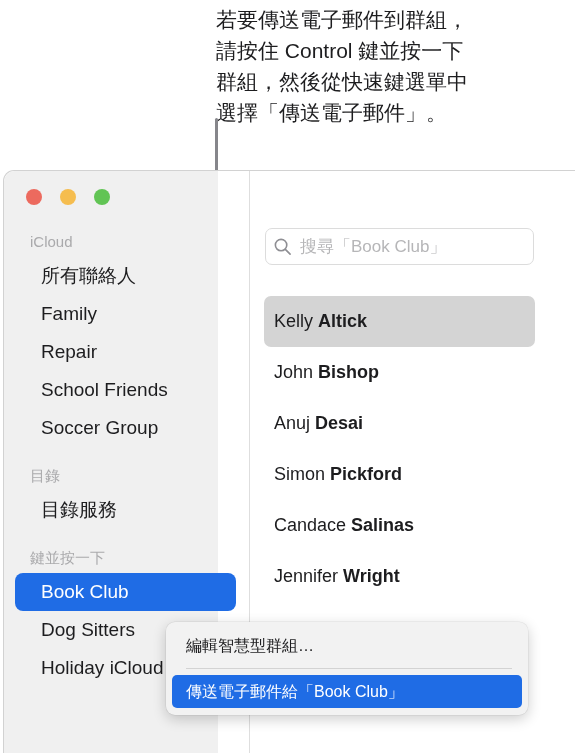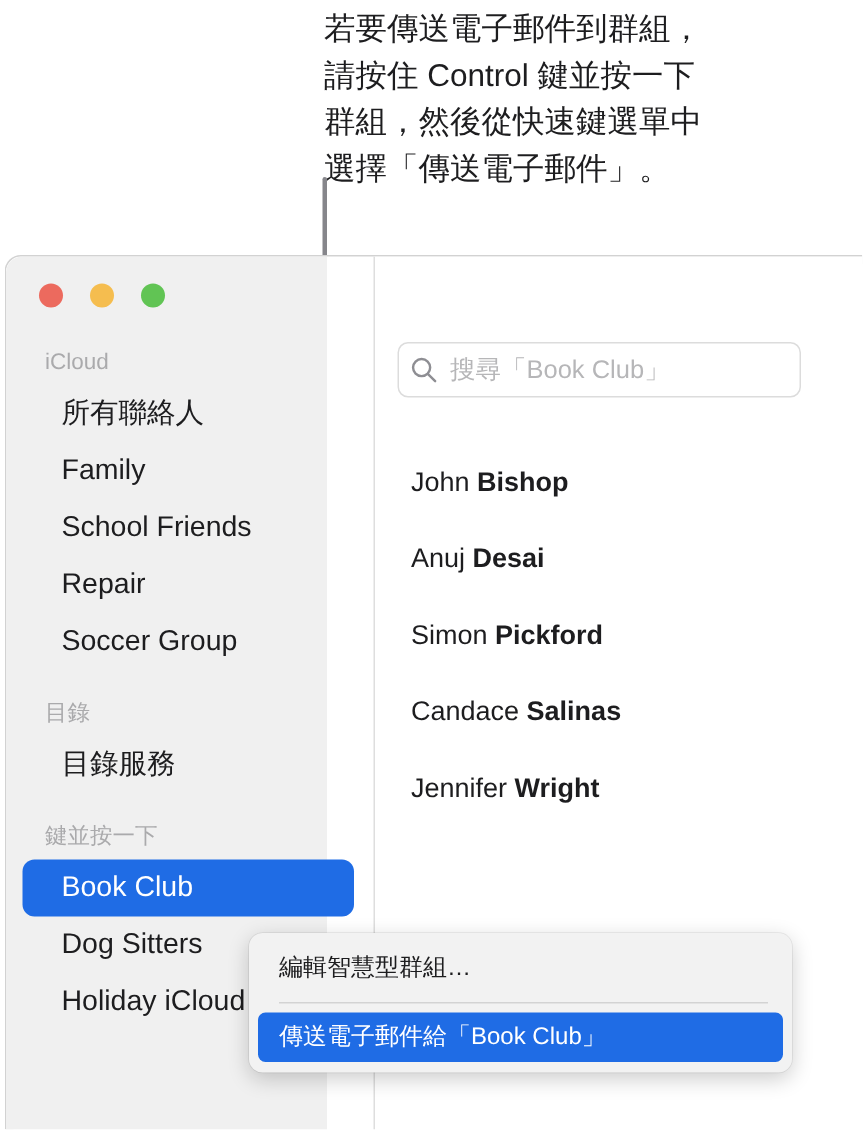--- a/index.html
+++ b/index.html
@@ -218,22 +218,22 @@
       <div class="traffic-light tl-close"></div>
       <div class="traffic-light tl-min"></div>
       <div class="traffic-light tl-max"></div>
     </div>
 
     <div id="sidebar-list">
 
       <div class="section-header">iCloud</div>
       <div class="sidebar-item">所有聯絡人</div>
       <div class="sidebar-item">Family</div>
+      <div class="sidebar-item">Repair</div>
       <div class="sidebar-item">School Friends</div>
-      <div class="sidebar-item">Repair</div>
       <div class="sidebar-item">Soccer Group</div>
 
       <div class="sidebar-gap"></div>
 
       <div class="section-header">目錄</div>
       <div class="sidebar-item">目錄服務</div>
 
       <div class="sidebar-gap"></div>
 
       <div class="section-header">鍵並按一下</div>
@@ -249,20 +249,23 @@
 
     <div id="search-field">
       <svg id="search-icon" viewBox="0 0 20 20">
         <circle cx="8.5" cy="8.5" r="6" fill="none" stroke="#8e8e93" stroke-width="1.7"></circle>
         <line x1="13" y1="13" x2="18" y2="18" stroke="#8e8e93" stroke-width="1.7" stroke-linecap="round"></line>
       </svg>
       <span id="search-placeholder">搜尋「Book Club」</span>
     </div>
 
     <div id="contacts">
+      <div class="contact-row selected">
+        <span>Kelly </span><span class="contact-last">Altick</span>
+      </div>
       <div class="contact-row">
         <span>John </span><span class="contact-last">Bishop</span>
       </div>
       <div class="contact-row">
         <span>Anuj </span><span class="contact-last">Desai</span>
       </div>
       <div class="contact-row">
         <span>Simon </span><span class="contact-last">Pickford</span>
       </div>
       <div class="contact-row">

